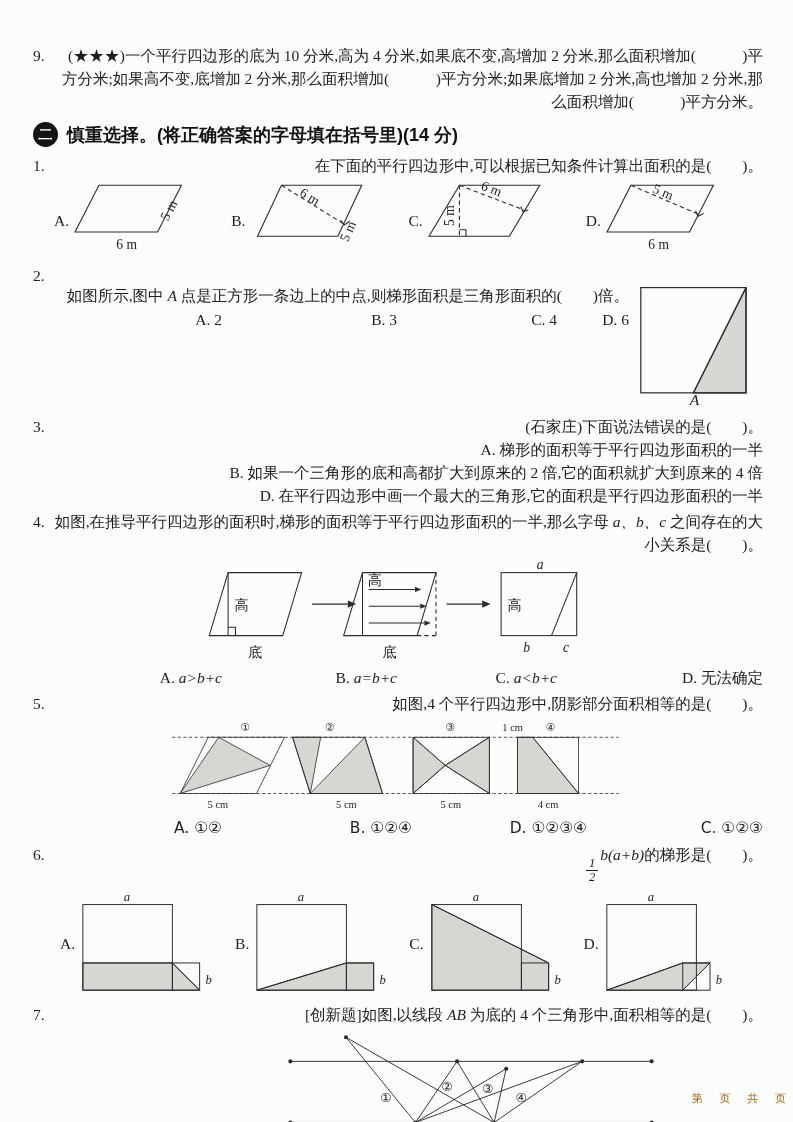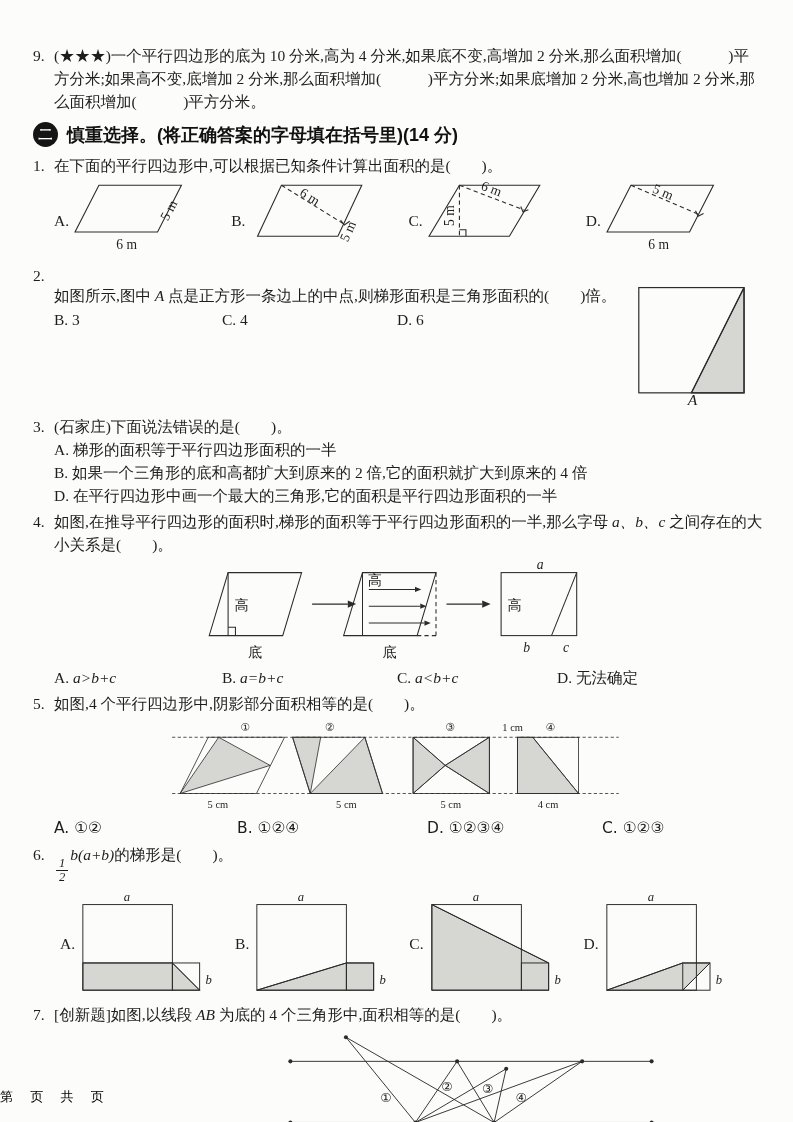--- a/index.html
+++ b/index.html
@@ -1,21 +1,21 @@
 <!DOCTYPE html>
 <html><head>
 <meta charset="utf-8">
 <style>
   html,body{margin:0;padding:0;background:#e8e8e8;}
   .page{position:relative;width:793px;height:1122px;background:#fcfcfa;overflow:hidden;
         font-family:"Liberation Serif","DejaVu Serif",serif;color:#1d1d1d;}
   .content{position:absolute;left:33px;top:44px;width:730px;}
   .q{display:flex;font-size:15.5px;line-height:23px;margin-bottom:3px;}
   .qnum{flex:0 0 21px;}
-  .qbody{flex:1;min-width:0;}
+  .qbody{flex:1;min-width:0;text-align:right;}
   .sec{display:flex;align-items:center;gap:9px;margin:9px 0 7px 0;
        font-family:"Liberation Sans","DejaVu Sans",sans-serif;font-weight:bold;font-size:18px;color:#111;}
   .badge{flex:0 0 25px;width:25px;height:25px;border-radius:50%;background:#141414;color:#fff;
          display:flex;align-items:center;justify-content:center;font-size:14px;}
   .optrow{display:grid;grid-template-columns:168px 175px 160px 1fr;line-height:23px;margin-top:1px;}
   .optcell{white-space:nowrap;}
   .circ{font-family:"DejaVu Sans",sans-serif;gap:15px;}
   .ital{font-style:italic;}
   .q1row{display:flex;margin:5px 0 3px 0;}
   .dcell{display:flex;align-items:center;flex:1;}
@@ -25,22 +25,22 @@
   .q2fig{flex:0 0 128px;}
   .q4diag{margin:4px 0 1px 150px;display:block;}
   .q5diag{margin:3px 0 1px 118px;display:block;}
   .q6row{display:flex;gap:12px;margin:5px 0 2px 6px;}
   .q6cell{display:flex;}
   .q6letter{align-self:center;margin-right:2px;}
   .q7diag{margin:2px 0 1px 222px;display:block;}
   .frac{display:inline-flex;flex-direction:column;align-items:center;vertical-align:-7px;
         line-height:1.05;font-size:12.5px;margin:0 2px;font-style:italic;}
   .frac .fn{border-bottom:1px solid #1d1d1d;padding:0 3px;}
-  .footer{position:absolute;left:0;bottom:16px;width:100%;text-align:left;
-          font-size:13px;letter-spacing:7px;color:#000000;}
+  .footer{position:absolute;left:0;bottom:16px;width:100%;text-align:right;
+          font-size:11px;letter-spacing:7px;color:#a16207;}
   
   .ln{stroke:#2b2b2b;stroke-width:1;fill:none;}
   .dash{stroke:#2b2b2b;stroke-width:1;fill:none;stroke-dasharray:4 3;}
   .sh{fill:#d6d6d2;stroke:#2b2b2b;stroke-width:1;}
   .dot{fill:#2b2b2b;}
   svg text{fill:#1d1d1d;}
   .t12{font-size:12.5px;font-family:"Liberation Serif","DejaVu Serif",serif;}
   .t13{font-size:13px;font-family:"Liberation Serif","DejaVu Serif",serif;}
   .tch{font-size:13.5px;font-family:"Liberation Serif","DejaVu Serif",serif;}
   .tit{font-style:italic;font-size:13px;font-family:"Liberation Serif","DejaVu Serif",serif;}
@@ -119,20 +119,21 @@
     </div>
   </div>
 
   <div class="q">
     <span class="qnum">2.</span>
     <div class="qbody">
       <div class="q2wrap">
         <div class="q2left">
           <div><span>如图所示,图中 </span><span class="ital">A</span><span> 点是正方形一条边上的中点,则梯形面积是三角形面积的(　　)倍。</span></div>
           <div class="optrow">
+            <span class="optcell">A. 2</span>
             <span class="optcell">B. 3</span>
             <span class="optcell">C. 4</span>
             <span class="optcell">D. 6</span>
           </div>
         </div>
         <div class="q2fig">
           <svg width="126" height="122" viewBox="0 0 105 102">
             <g>
               <polygon class="sh" points="91,3 91,91 47,91"></polygon>
               <rect class="ln" x="3" y="3" width="88" height="88"></rect>

